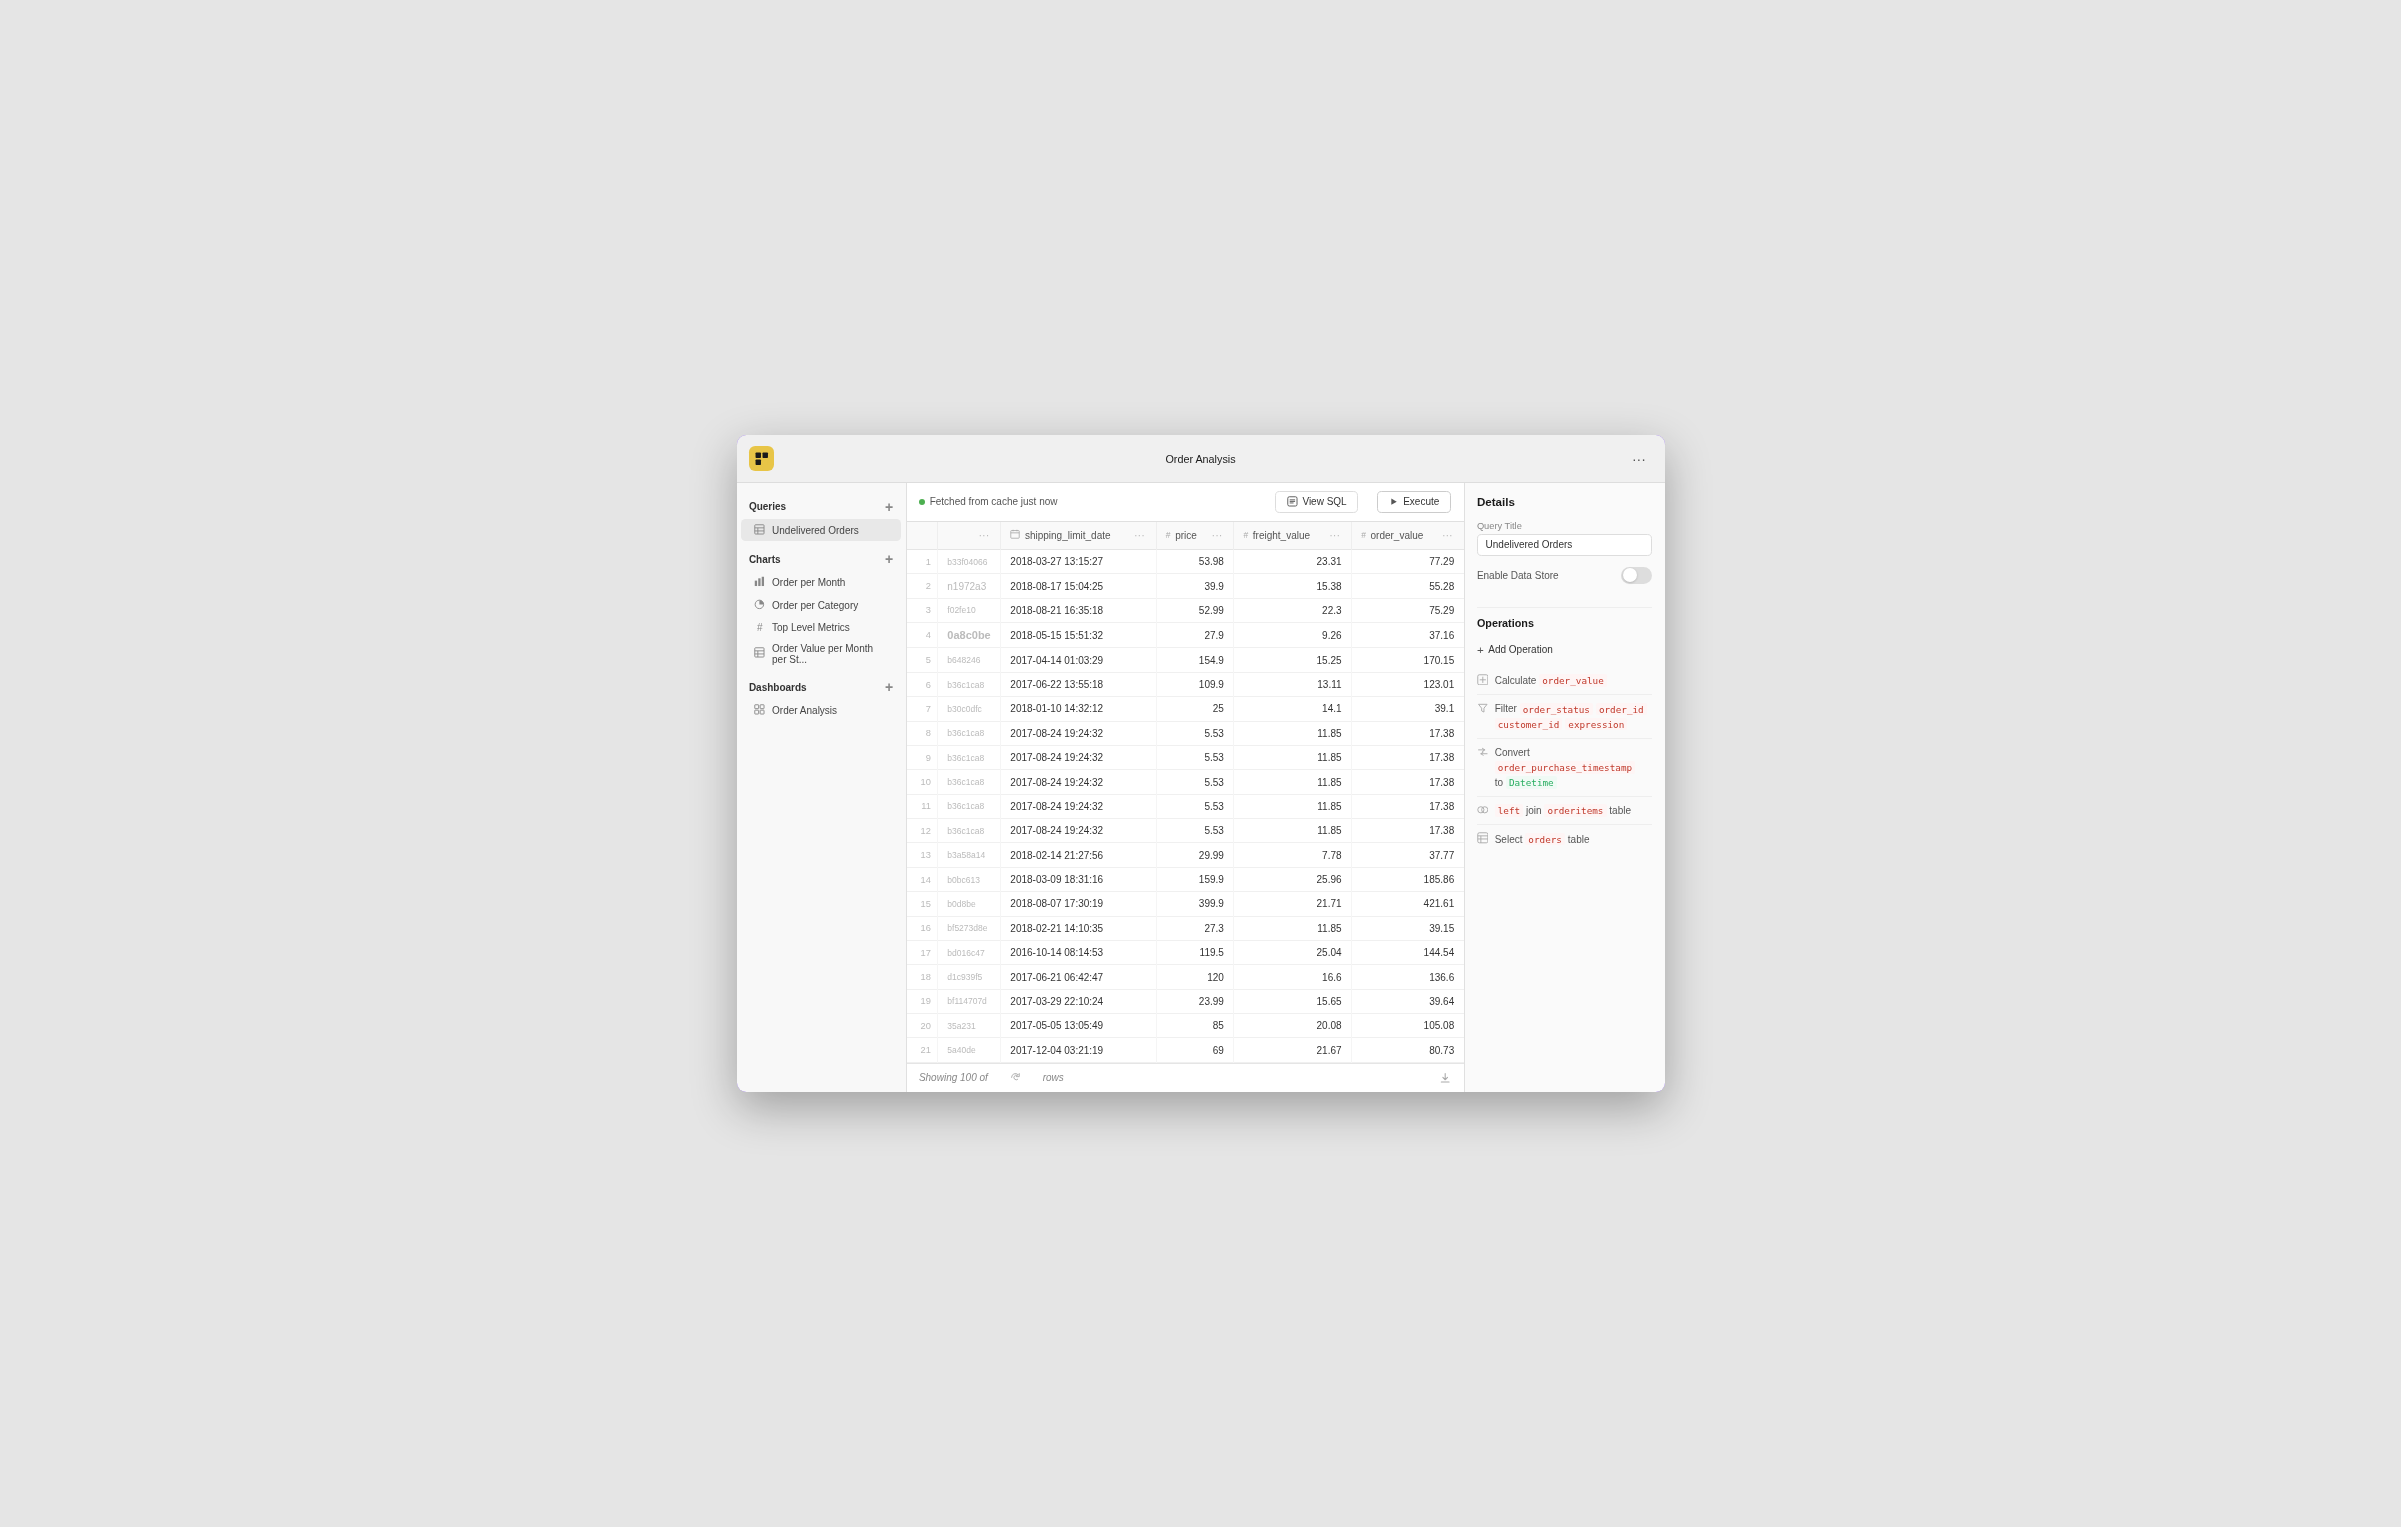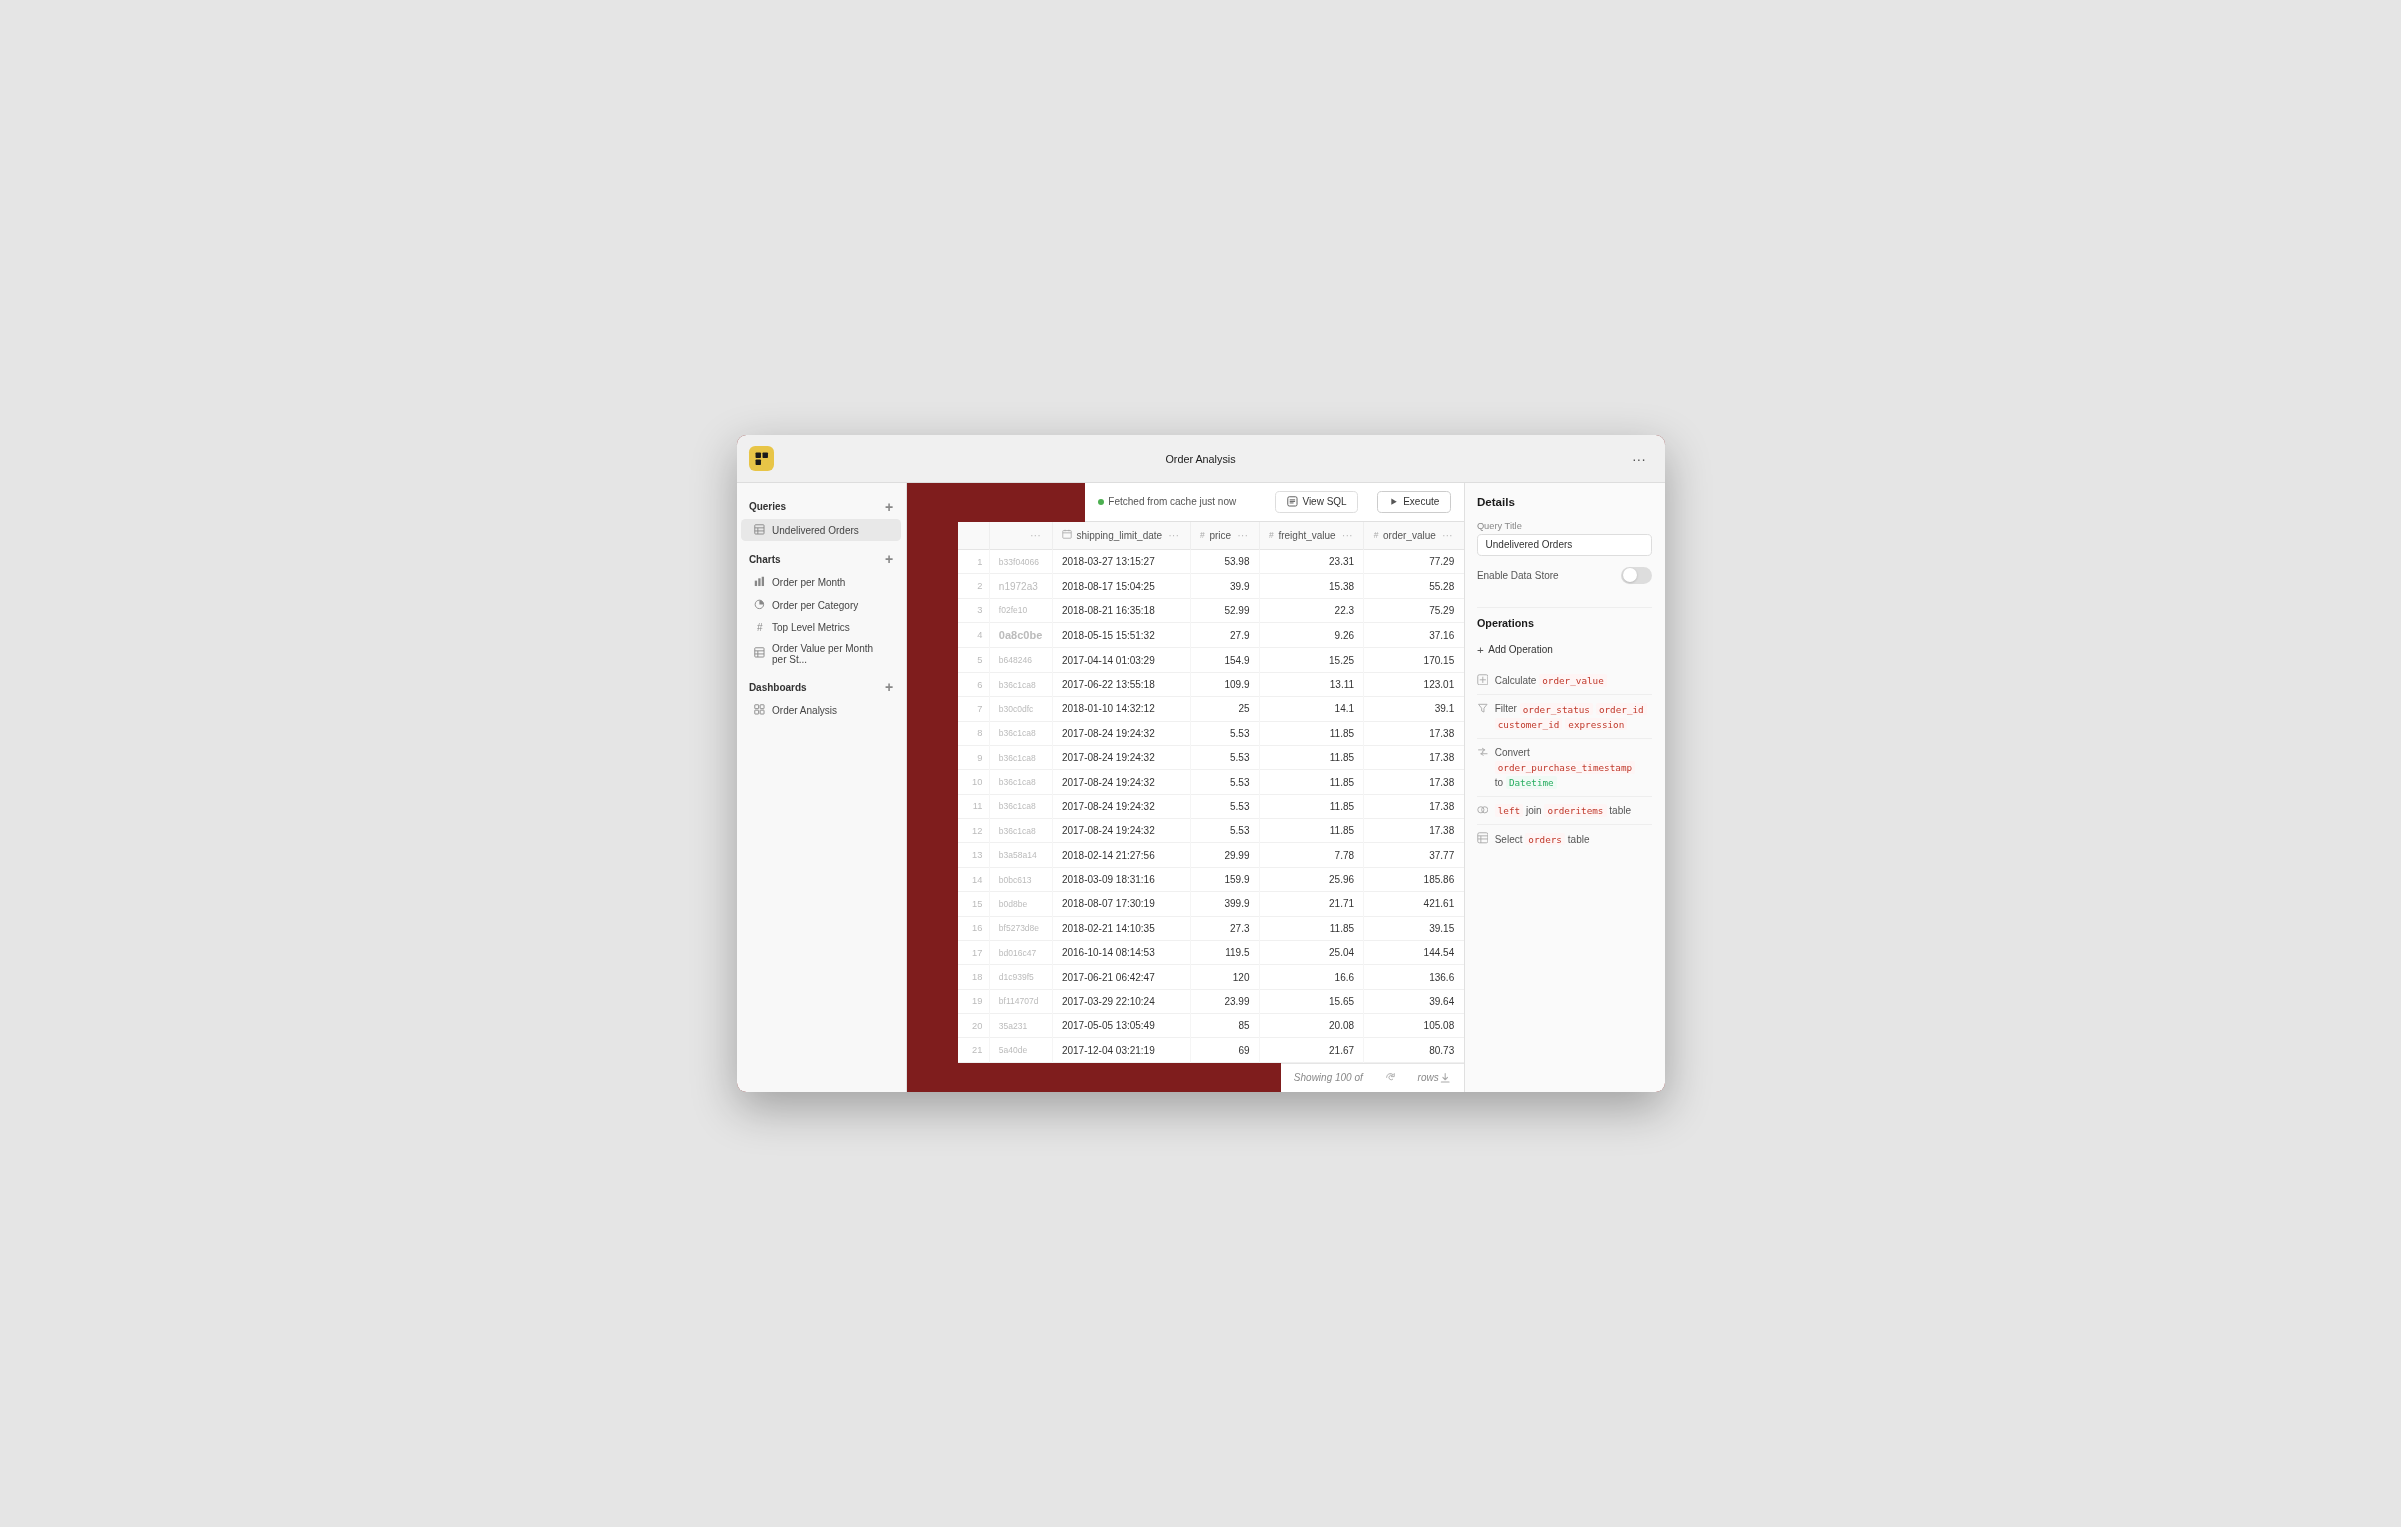--- a/index.html
+++ b/index.html
@@ -6,21 +6,21 @@
     body {
       background: #e5e5e5;
       font-family: -apple-system, BlinkMacSystemFont, 'Segoe UI', sans-serif;
       display: flex;
       align-items: center;
       justify-content: center;
       min-height: 100vh;
       padding: 15.5px;
     }
     .window {
-      background: #7f1d1d;
+      background: #8b5cf6;
       border-radius: 9.3px;
       box-shadow: 0 15.5px 46px rgba(0,0,0,0.3);
       width: 928px;
       min-height: 634px;
       overflow: hidden;
       display: flex;
       flex-direction: column;
     }
     .titlebar {
       background: #f0f0f0;
@@ -111,21 +111,20 @@
       width: 12.4px;
       text-align: center;
       flex-shrink: 0;
     }
     
     .content-area {
       flex: 1;
       display: flex;
       flex-direction: column;
       overflow: hidden;
-      align-items: flex-end;
     }
     .query-toolbar {
       background: #fff;
       border-bottom: 0.8px solid #e0e0e0;
       padding: 7.7px 12.4px;
       display: flex;
       align-items: center;
       justify-content: space-between;
     }
     .cache-indicator {

